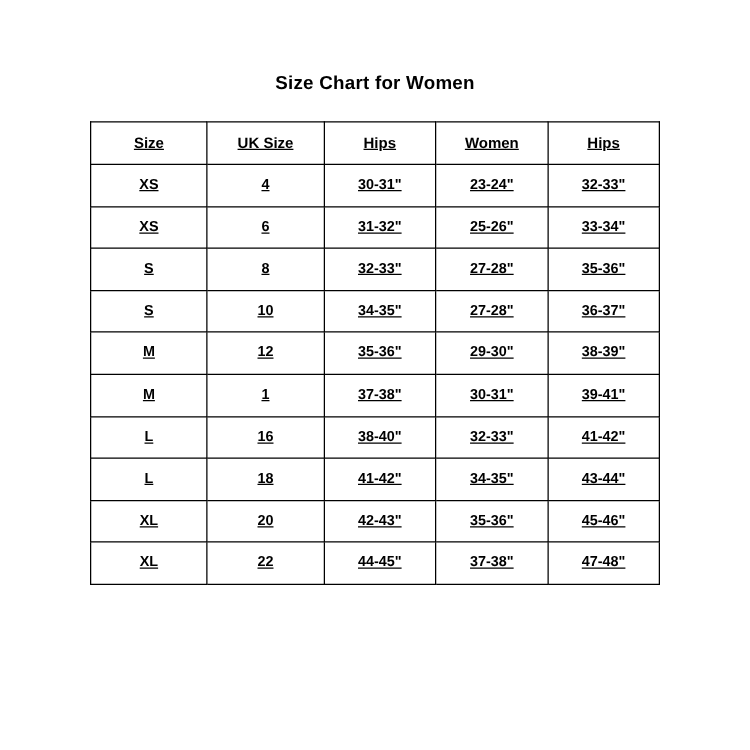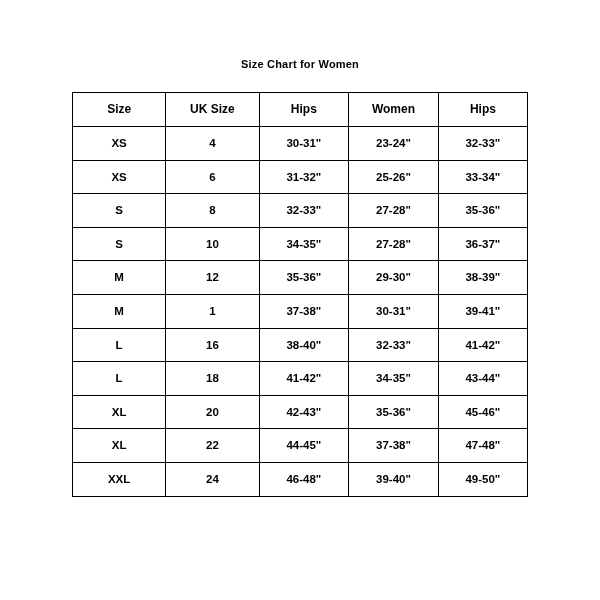--- a/index.html
+++ b/index.html
@@ -18,34 +18,35 @@
     width: 600px;
     height: 600px;
     position: relative;
     box-sizing: border-box;
     display: flex;
     flex-direction: column;
     align-items: center;
   }
   .chart-title {
     margin-top: 58px;
-    font-size: 11px;
+    font-size: 15px;
     font-weight: bold;
     letter-spacing: 0.2px;
     text-align: center;
     color: #000;
   }
   .table-wrap {
     margin-top: 22px;
     width: 456px;
   }
   table.size-chart {
     border-collapse: collapse;
     width: 100%;
     table-layout: fixed;
+    text-decoration: underline;
   }
   table.size-chart th,
   table.size-chart td {
     border: 1.6px solid #000000;
     text-align: center;
     font-size: 11.5px;
     font-weight: bold;
     height: 32.6px;
     padding: 0;
     color: #000;
@@ -150,24 +151,17 @@
           <td>35-36"</td>
           <td>45-46"</td>
         </tr>
         <tr>
           <td>XL</td>
           <td>22</td>
           <td>44-45"</td>
           <td>37-38"</td>
           <td>47-48"</td>
         </tr>
-        <tr>
-          <td>XXL</td>
-          <td>24</td>
-          <td>46-48"</td>
-          <td>39-40"</td>
-          <td>49-50"</td>
-        </tr>
       </tbody>
     </table>
   </div>
 
 </div>
 
 </body></html>

